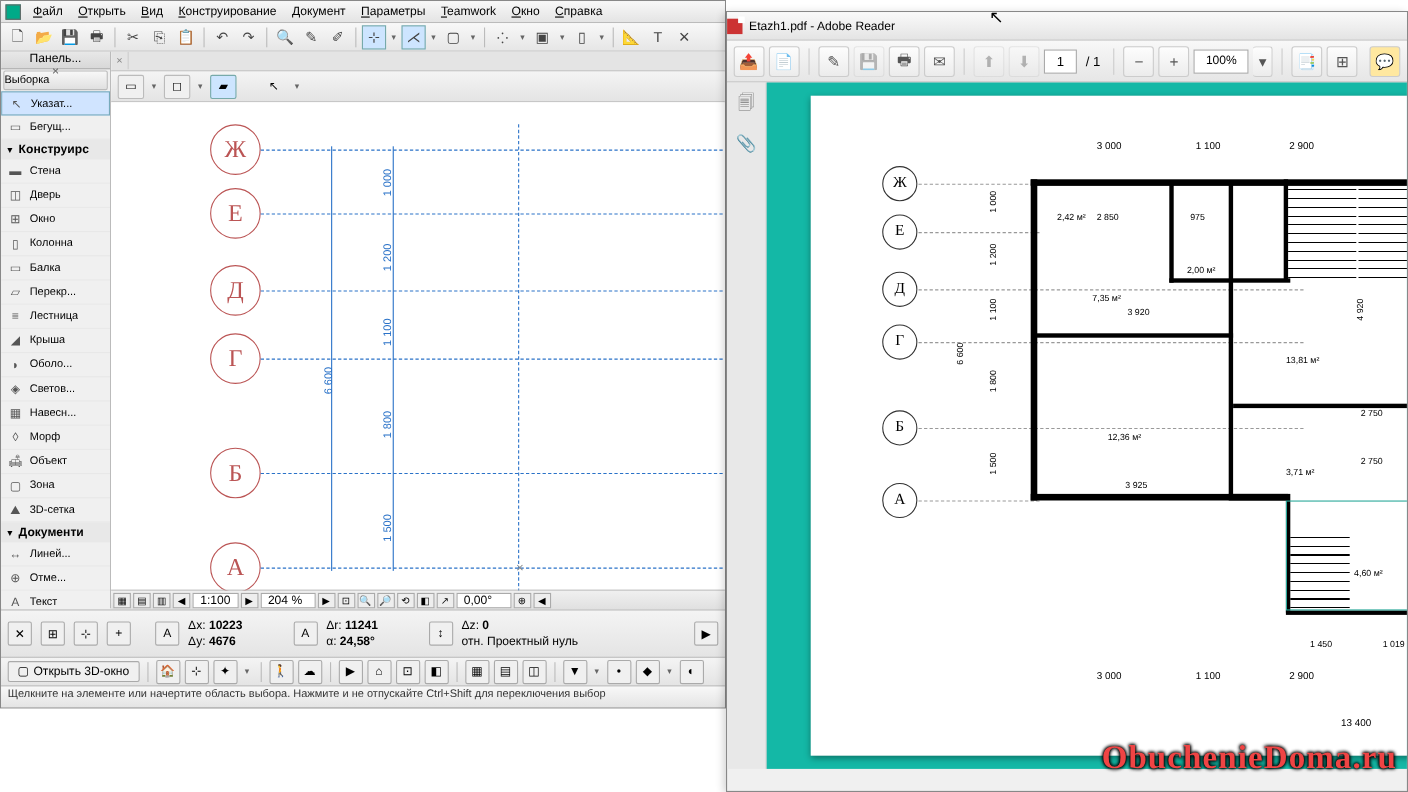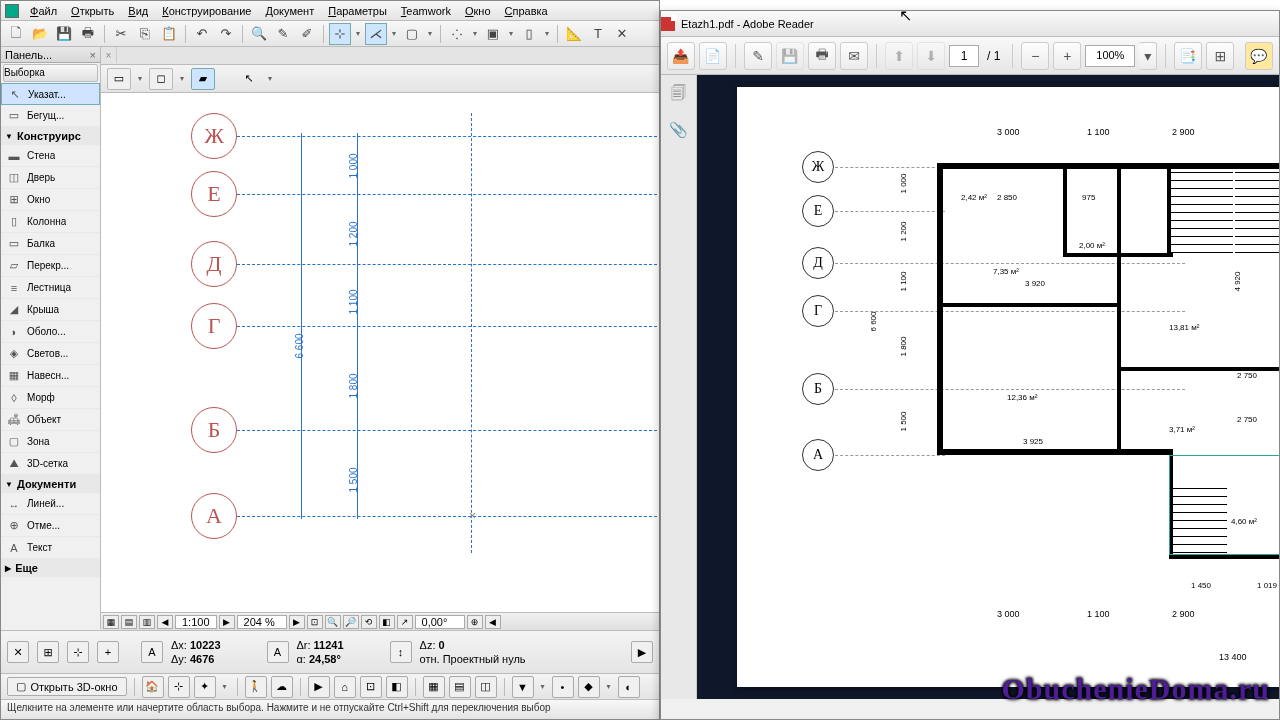--- a/index.html
+++ b/index.html
@@ -1,33 +1,33 @@
 <!DOCTYPE html>
 <html><head>
 <meta charset="utf-8">
 <style>
 * { margin:0; padding:0; box-sizing:border-box; font-family:"Segoe UI",Tahoma,sans-serif; font-size:11px; }
 body { background:#fff; width:1280px; height:720px; overflow:hidden; position:relative; }
 
 
-.archicad { position:absolute; left:0; top:0; width:660px; height:720px; background:#f0f0f0; border:1px solid #888; }
+.archicad { position:absolute; left:0; top:0; width:660px; height:644px; background:#f0f0f0; border:1px solid #888; }
 .menubar { height:20px; background:linear-gradient(#f8f8f8,#e4e4e4); border-bottom:1px solid #bbb; display:flex; align-items:center; padding:0 4px; }
 .menubar span { padding:0 7px; cursor:default; }
 .menubar span:first-letter { text-decoration:underline; }
 .menubar .logo { width:14px; height:14px; background:#0a8; margin-right:4px; border:1px solid #666; }
 
 .toolbar { height:26px; background:linear-gradient(#f8f8f8,#e6e6e6); border-bottom:1px solid #bbb; display:flex; align-items:center; padding:0 4px; gap:2px; }
 .tbtn { width:22px; height:22px; border:1px solid transparent; display:flex; align-items:center; justify-content:center; font-size:13px; color:#444; }
 .tsep { width:1px; height:18px; background:#bbb; margin:0 3px; }
 .tdrop { width:10px; display:flex; align-items:center; justify-content:center; color:#666; font-size:8px; }
 .tbtn.active { background:#cde5ff; border-color:#7aa; }
 
 .main-area { display:flex; height:calc(100% - 46px - 90px); }
 .toolbox { width:100px; background:#f0f0f0; border-right:1px solid #bbb; overflow:hidden; }
-.toolbox-header { height:16px; background:linear-gradient(#e8e8e8,#d8d8d8); border-bottom:1px solid #aaa; padding:0 4px; font-size:10px; display:flex; justify-content:space-between; align-items:center; }
+.toolbox-header { height:16px; background:linear-gradient(#e8e8e8,#d8d8d8); border-bottom:1px solid #aaa; padding:0 4px; font-size:10px; display:flex; justify-content:space-between; align-items:center;flex-direction:column; }
 .toolbox-header .x { cursor:pointer; color:#666; }
 .tool-sel { height:18px; background:linear-gradient(#f8f8f8,#e0e0e0); border:1px solid #bbb; margin:1px 2px; font-size:10px; line-height:16px; border-radius:2px; }
 .tool-item { height:22px; display:flex; align-items:center; padding:0 4px; gap:4px; cursor:pointer; border-bottom:1px solid #e8e8e8; }
 .tool-item.selected { background:#d0e4ff; border:1px solid #7ab; }
 .tool-ico { width:18px; height:14px; flex-shrink:0; display:flex; align-items:center; justify-content:center; font-size:11px; color:#555; }
 .tool-lbl { font-size:10px; white-space:nowrap; overflow:hidden; text-overflow:ellipsis; }
 .tool-group { height:18px; display:flex; align-items:center; padding:0 4px; gap:4px; background:#e8e8e8; font-size:10px; font-weight:bold; }
 .tool-tri { font-size:8px; }
 
 .canvas-wrap { flex:1; background:#fff; position:relative; overflow:hidden; }
@@ -72,34 +72,34 @@
 .rbtn { width:28px; height:28px; border:1px solid #ccc; background:linear-gradient(#fdfdfd,#ececec); border-radius:3px; display:flex; align-items:center; justify-content:center; font-size:14px; color:#555; }
 .rbtn.disabled { opacity:.4; }
 .rsep { width:1px; height:24px; background:#ccc; margin:0 4px; }
 .rpage { width:30px; height:22px; border:1px solid #aaa; background:#fff; text-align:center; font-size:12px; }
 .rzoom { width:50px; height:22px; border:1px solid #aaa; background:#fff; text-align:center; font-size:11px; padding-top:3px; }
 
 .reader-body { display:flex; height:calc(100% - 84px); }
 .reader-side { width:36px; background:#e8e8e8; border-right:1px solid #ccc; padding-top:8px; display:flex; flex-direction:column; align-items:center; gap:14px; }
 .side-ico { width:22px; height:22px; display:flex; align-items:center; justify-content:center; font-size:15px; color:#777; }
 
-.reader-page { flex:1; background:#0f172a; padding:12px 0 0 40px; overflow:hidden; position:relative; }
+.reader-page { flex:1; background:#14b8a6; padding:12px 0 0 40px; overflow:hidden; position:relative; }
 .page-paper { background:#fff; width:560px; height:600px; box-shadow:0 2px 6px rgba(0,0,0,.4); position:relative; }
 
 .plan-bubble { position:absolute; width:32px; height:32px; border:1px solid #333; border-radius:50%; display:flex; align-items:center; justify-content:center; font-size:14px; font-family:Georgia,serif; }
 .plan-dim { position:absolute; font-size:9px; }
 .plan-dim-v { position:absolute; font-size:8px; transform:rotate(-90deg); transform-origin:left center; }
 .plan-wall-h { position:absolute; height:6px; background:#000; }
 .plan-wall-v { position:absolute; width:6px; background:#000; }
 .plan-wall-thin-h { position:absolute; height:4px; background:#000; }
 .plan-wall-thin-v { position:absolute; width:4px; background:#000; }
 .plan-dashline-h { position:absolute; height:0; border-top:1px dashed #999; }
 .plan-area { position:absolute; font-size:8px; }
 
-.watermark { position:absolute; right:10px; bottom:14px; font-family:Georgia,serif; font-size:30px; font-weight:bold; color:#4c1d95; text-shadow:0 0 3px #000,0 0 3px #000,0 0 4px #000; letter-spacing:1px; }
+.watermark { position:absolute; right:10px; bottom:14px; font-family:Georgia,serif; font-size:30px; font-weight:bold; color:#ef4444; text-shadow:0 0 3px #000,0 0 3px #000,0 0 4px #000; letter-spacing:1px; }
 
 .cursor { position:absolute; left:899px; top:6px; font-size:16px; color:#000; z-index:999; pointer-events:none; }
 </style>
 </head>
 <body>
 
 <div class="cursor">↖</div>
 
 <div class="archicad">
   <div class="menubar">

